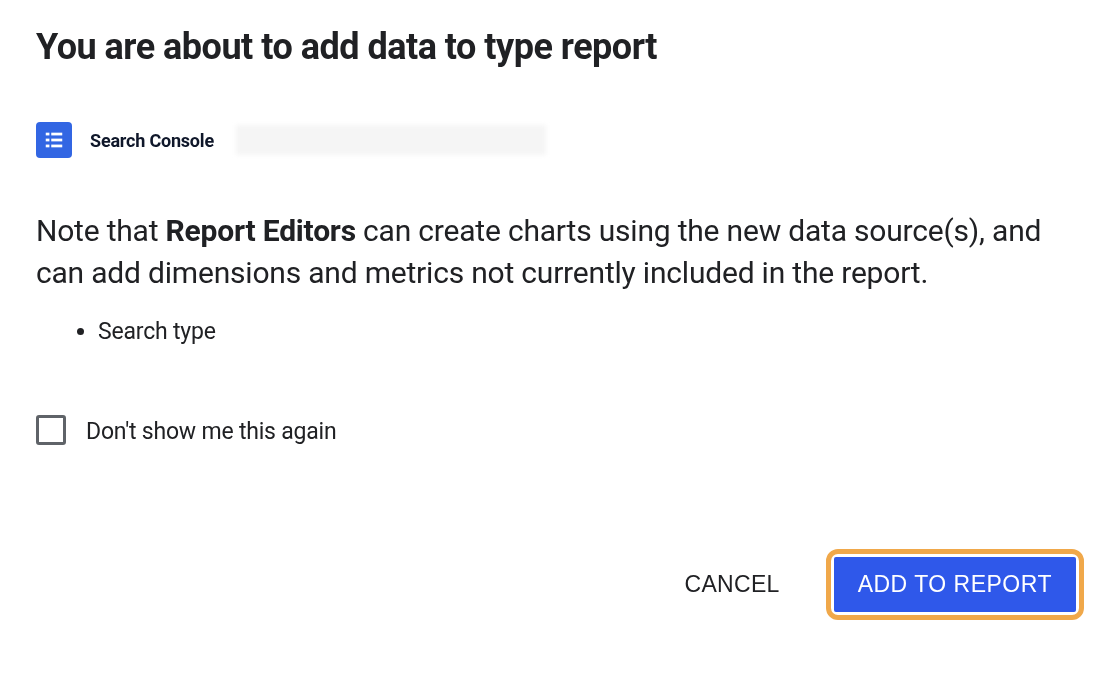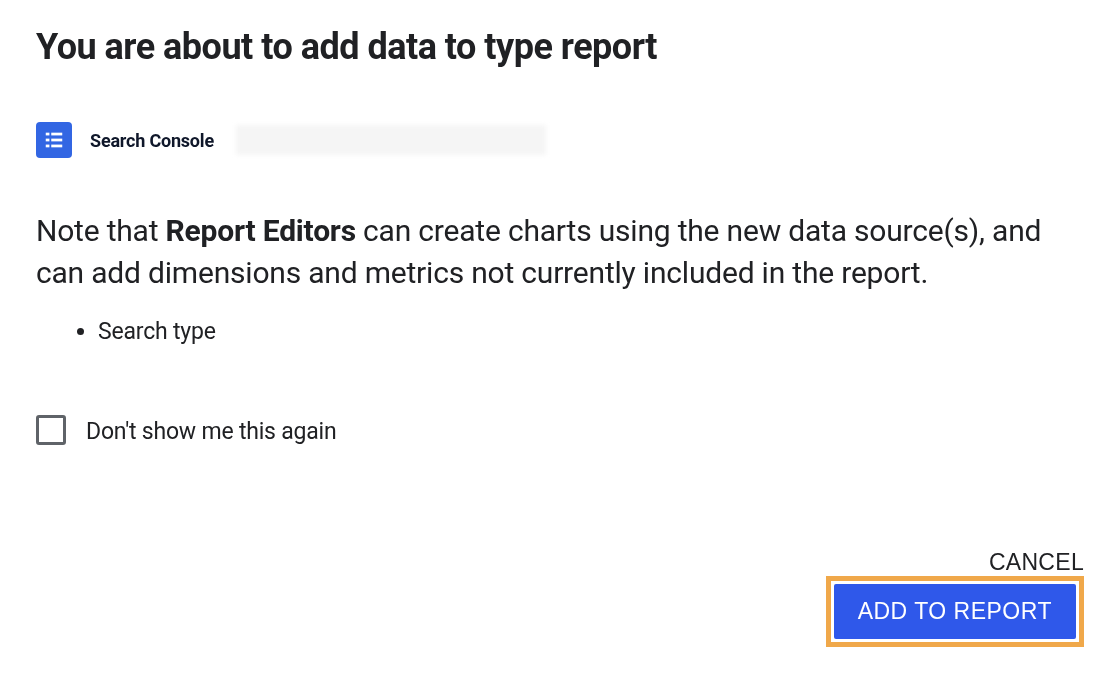--- a/index.html
+++ b/index.html
@@ -96,37 +96,37 @@
       flex-shrink: 0;
     }
     .checkbox-label {
       font-size: 23px;
       color: #202124;
       letter-spacing: -0.2px;
     }
     .button-row {
       display: flex;
       justify-content: flex-end;
-      align-items: flex-end;
+      align-items: center;
+      gap: 46px;
       margin-top: 30px;
       padding-right: 0;
-      flex-direction: column;
     }
     .btn-cancel {
       font-size: 23px;
       font-weight: 500;
       color: #202124;
       background: transparent;
       border: none;
       cursor: pointer;
       letter-spacing: 0.3px;
     }
     .highlight-wrap {
       border: 5px solid #f0a84a;
-      border-radius: 0;
+      border-radius: 12px;
       padding: 3px;
       display: inline-block;
     }
     .btn-primary {
       font-size: 23px;
       font-weight: 500;
       color: #ffffff;
       background: #2f58ea;
       border: none;
       padding: 14px 24px;

